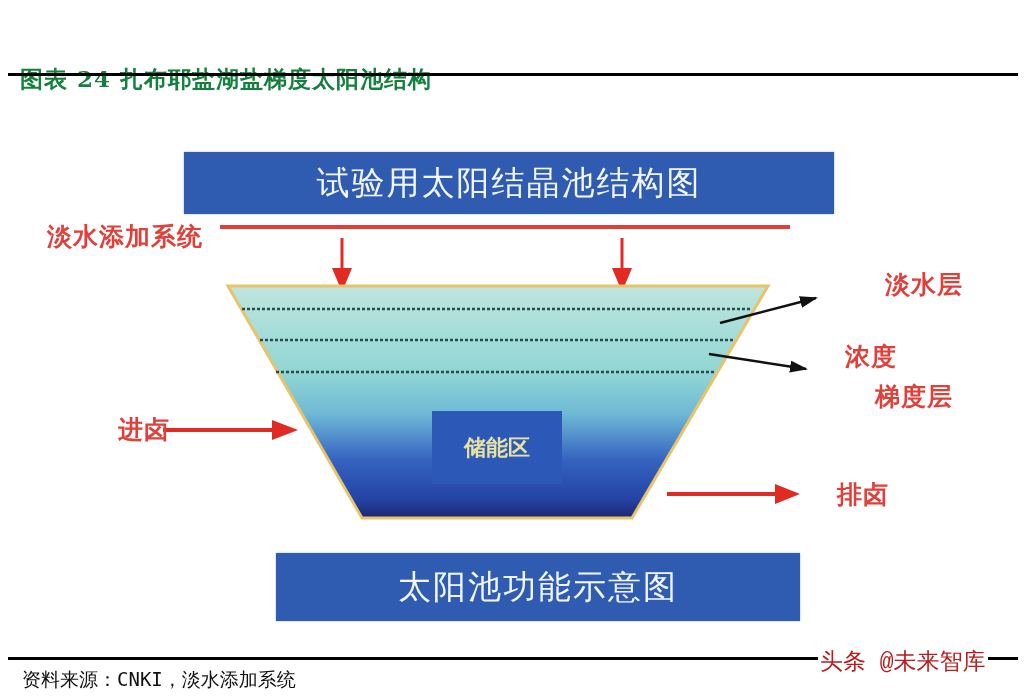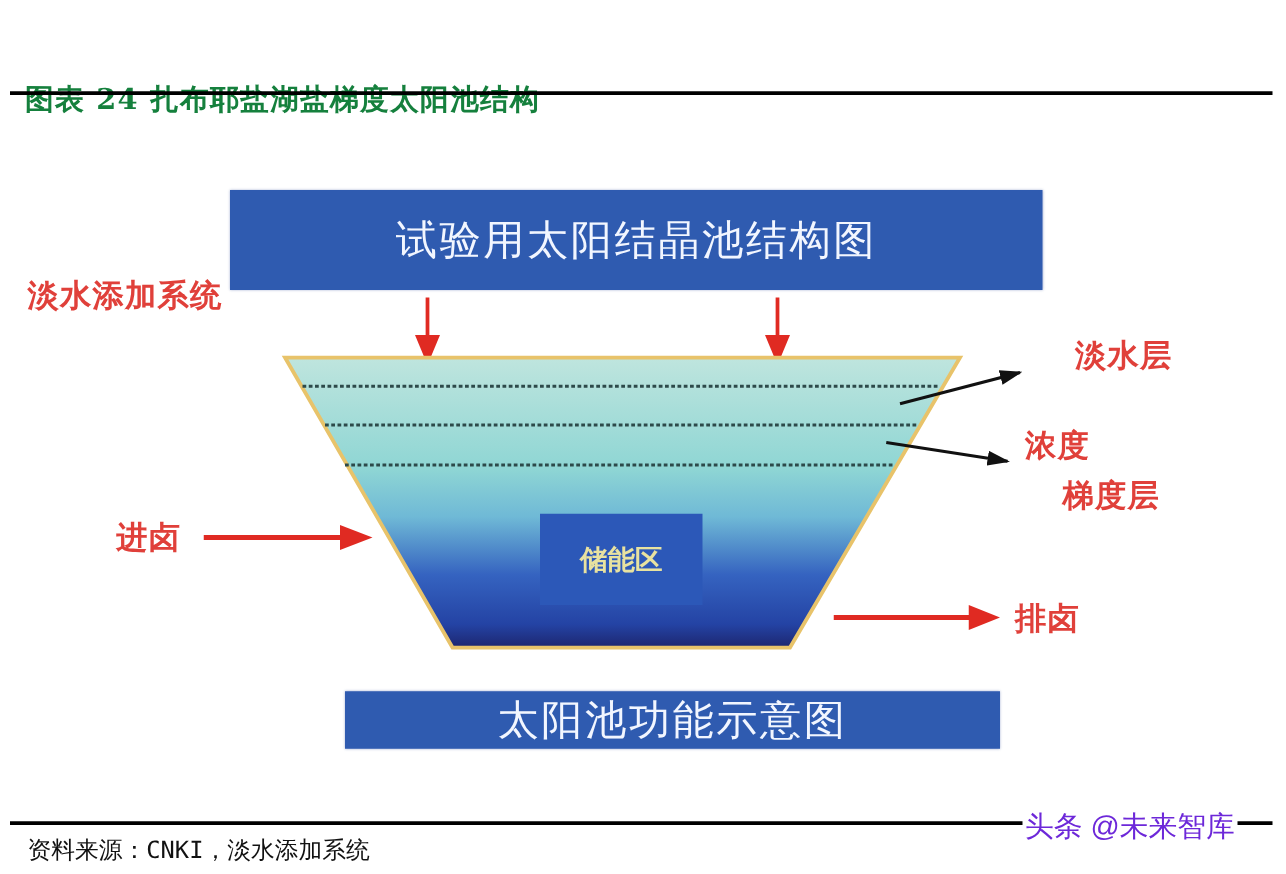--- a/index.html
+++ b/index.html
@@ -1,26 +1,26 @@
 <!DOCTYPE html>
 <html><head>
 <meta charset="utf-8">
 <style>
   html, body { margin: 0; padding: 0; background: #ffffff; }
   body { width: 1029px; height: 699px; position: relative; overflow: hidden; font-family: "DejaVu Serif", "Liberation Serif", serif; }
   .abs { position: absolute; }
   .fig-title { left: 20px; top: 16px; font-size: 23px; font-weight: bold; color: #15803d; letter-spacing: 1px; white-space: nowrap; margin-top: 48px; }
   .rule { left: 8px; width: 1010px; height: 3px; background: #000; }
   .banner { background: #2f5bb0; color: #f2f6ff; display: flex; align-items: center; justify-content: center; font-family: "DejaVu Sans", "Liberation Sans", sans-serif; letter-spacing: 2px; box-shadow: 0 0 2px rgba(40,70,150,0.4); }
-  .banner-top { left: 184px; top: 152px; width: 650px; height: 80px; font-size: 33px; }
-  .banner-bottom { left: 276px; top: 553px; width: 524px; height: 46px; font-size: 33px; }
-  .red-label { color: #e0403a; font-family: "DejaVu Sans", "Liberation Sans", sans-serif; font-weight: bold; font-size: 25px; white-space: nowrap; letter-spacing: 1px; }
+  .banner-top { left: 184px; top: 152px; width: 650px; height: 62px; font-size: 33px; }
+  .banner-bottom { left: 276px; top: 553px; width: 524px; height: 68px; font-size: 33px; }
+  .red-label { color: #e0403a; font-family: "DejaVu Sans", "Liberation Sans", sans-serif; font-weight: bold; font-size: 25px; white-space: nowrap; letter-spacing: 1px; margin-left: 25px; }
   .diagram-svg { left: 0; top: 0; }
   .source { left: 22px; top: 667px; font-size: 19px; color: #111; white-space: nowrap; font-family: "DejaVu Sans Mono", "Liberation Mono", monospace; }
-  .watermark { left: 818px; top: 646px; font-size: 23px; color: #6d28d9; white-space: nowrap; font-family: Liberation Sans, sans-serif; background: #fff; padding: 0 2px; }
+  .watermark { left: 818px; top: 646px; font-size: 23px; color: #b91c1c; white-space: nowrap; font-family: Liberation Mono, monospace; background: #fff; padding: 0 2px; }
   .storage-label { color: #e8e2a0; font-family: "DejaVu Sans", "Liberation Sans", sans-serif; font-size: 22px; font-weight: bold; display: flex; align-items: center; justify-content: center; }
 </style>
 </head>
 <body>
 
 <div class="abs fig-title">图表 24 扎布耶盐湖盐梯度太阳池结构</div>
 <div class="abs rule" style="top:73px;"></div>
 
 <svg class="abs diagram-svg" width="1029" height="699" viewBox="0 0 1029 699">
   <defs>

